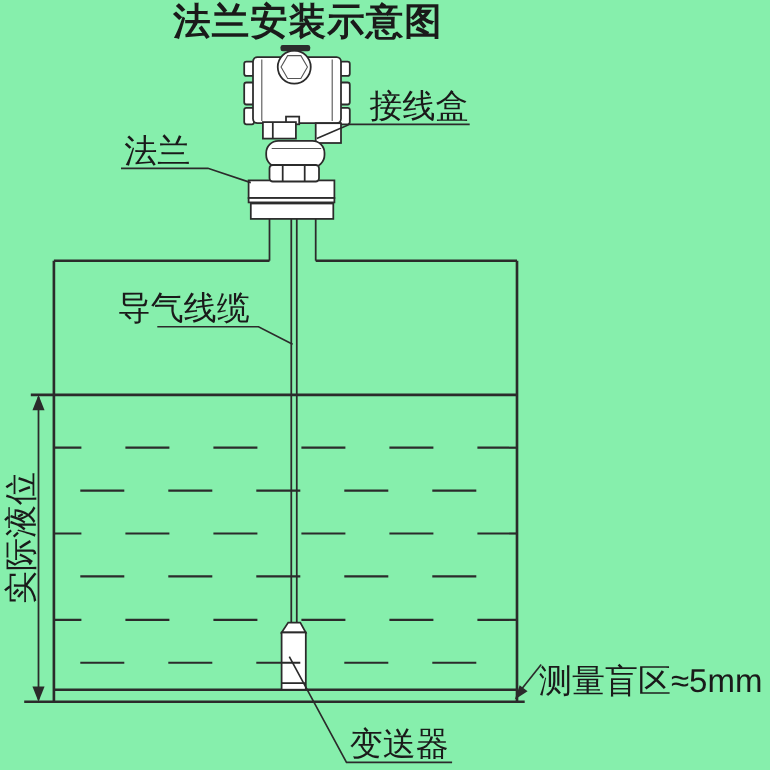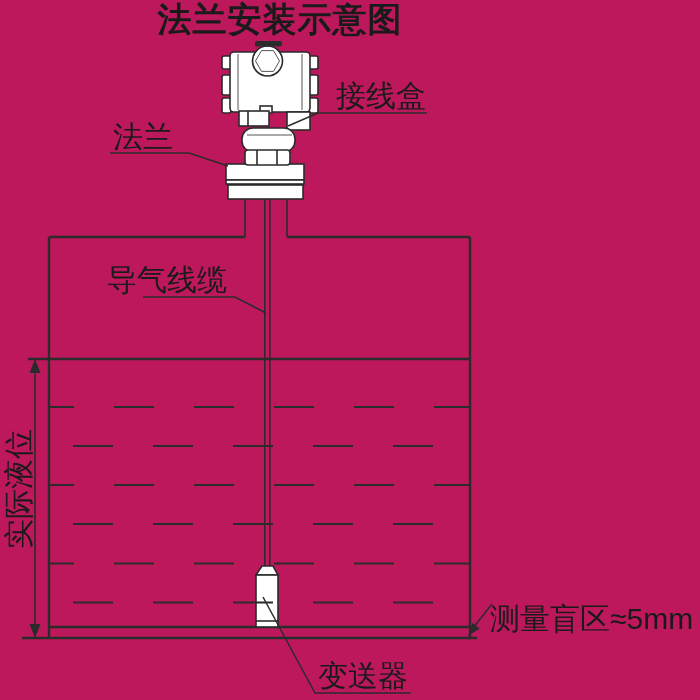--- a/index.html
+++ b/index.html
@@ -1,16 +1,16 @@
 <!DOCTYPE html>
 <html><head>
 <meta charset="utf-8">
 <style>
   html,body{margin:0;padding:0;background:#ffffff;}
-  .stage{position:relative;width:700px;height:700px;background:#be185d;overflow:hidden;}
+  .stage{position:relative;width:700px;height:700px;background:#86efac;overflow:hidden;}
   svg{display:block;}
   svg text{font-family:"Liberation Sans","DejaVu Sans",sans-serif;fill:#1a1a1a;}
   .title-text{font-size:34px;font-weight:bold;letter-spacing:1px;}
   .lbl{font-size:30px;}
   .ln{stroke:#2b2b2b;stroke-width:1.6;fill:none;}
   .thick{stroke:#2b2b2b;stroke-width:2.4;fill:none;}
   .shape{stroke:#2b2b2b;stroke-width:1.6;fill:#ffffff;}
   .detail{stroke:#555555;stroke-width:1;fill:none;}
   .dash{stroke:#2b2b2b;stroke-width:2;fill:none;stroke-dasharray:40 40;}
   .solid{fill:#2b2b2b;stroke:none;}

